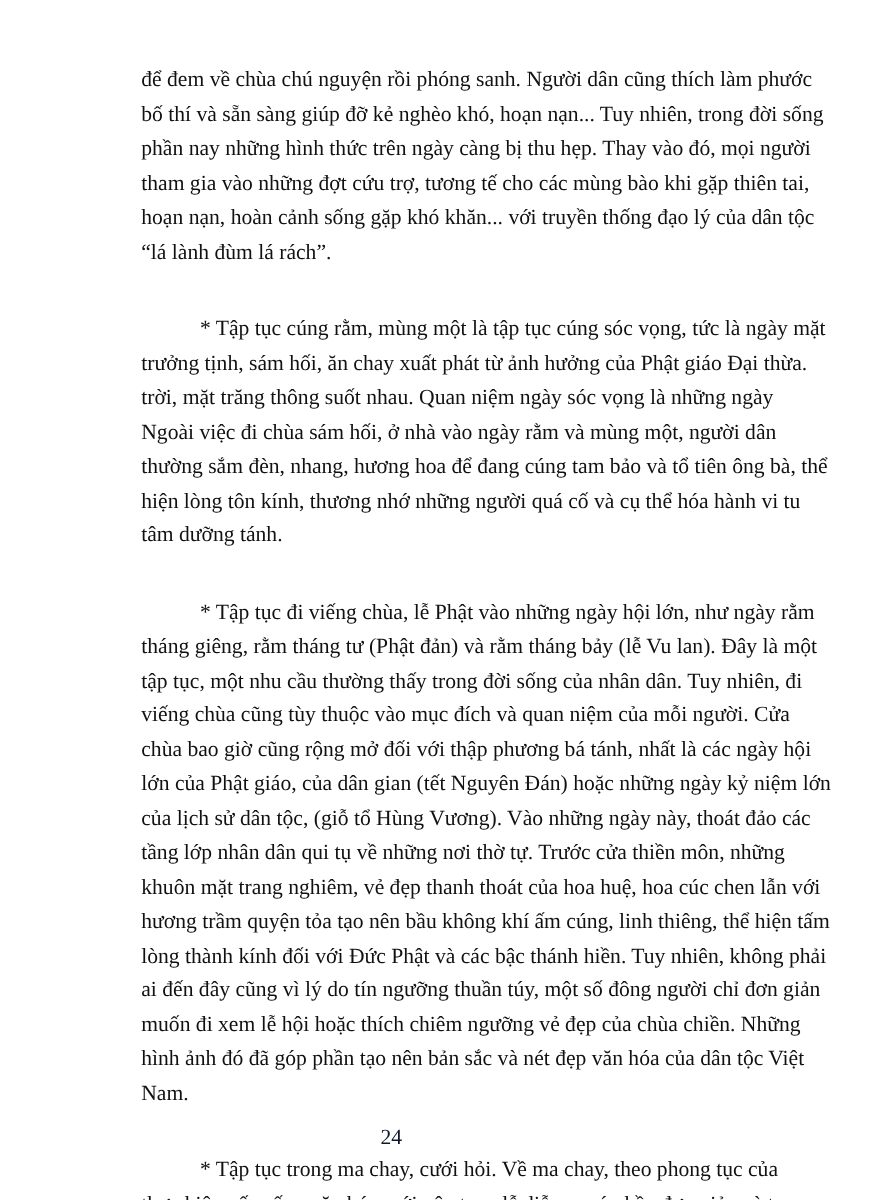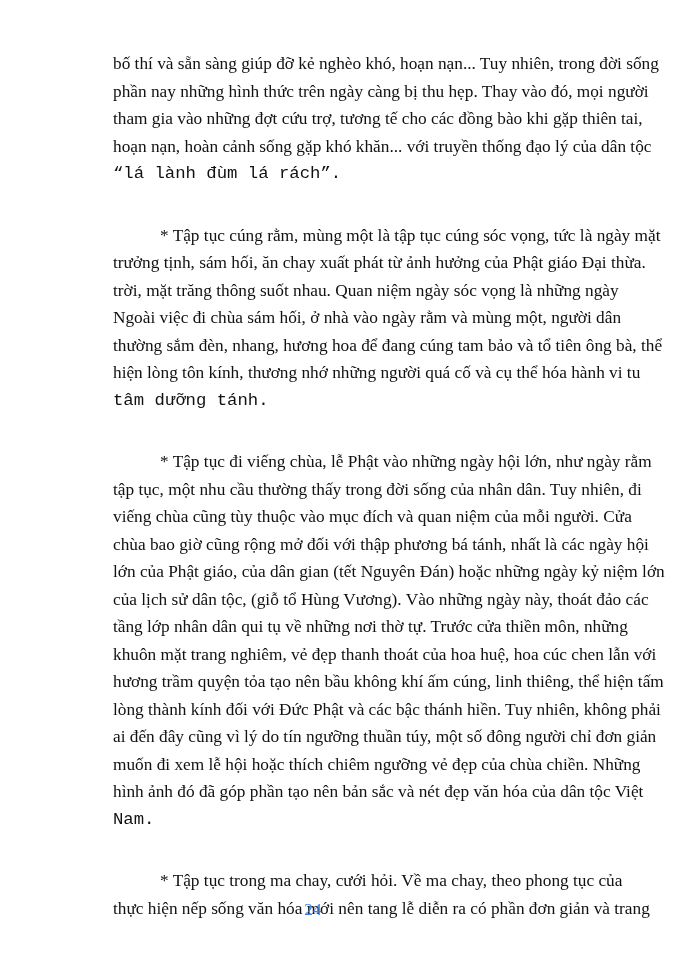--- a/index.html
+++ b/index.html
@@ -7,53 +7,55 @@
   .page {
     position: absolute; left: 0; top: 0; width: 700px; height: 960px; background: #ffffff;
   }
   .content {
     position: absolute; left: 113px; top: 50px; width: 476px;
     font-family: "Liberation Serif", "DejaVu Serif", serif;
     font-size: 17.3px; line-height: 27.5px; color: #111111;
   }
   .para { margin: 0; text-align: justify; }
   .line { display: block; height: 27.5px; white-space: nowrap; text-align: justify; text-align-last: justify; }
-  .line.last { text-align-last: left; font-family: Liberation Mono, monospace; }
+  .line.last { text-align-last: left; }
   .line.indent { padding-left: 47px; margin-top: 34px; }
   .page-number {
     position: absolute; left: 0; width: 572px; top: 900px; text-align: center; padding-left: 54px; box-sizing: border-box;
-    font-family: "Liberation Serif", "DejaVu Serif", serif; font-size: 17.3px; color: #3b82f6;
+    font-family: "Liberation Serif", "DejaVu Serif", serif; font-size: 17.3px; color: #0f172a;
   }
 </style>
 </head>
 <body>
 
 <div class="page">
   <div class="content">
 
     <div class="para">
+      <span class="line">để đem về chùa chú nguyện rồi phóng sanh. Người dân cũng thích làm phước</span>
       <span class="line">bố thí và sẵn sàng giúp đỡ kẻ nghèo khó, hoạn nạn... Tuy nhiên, trong đời sống</span>
       <span class="line">phần nay những hình thức trên ngày càng bị thu hẹp. Thay vào đó, mọi người</span>
-      <span class="line">tham gia vào những đợt cứu trợ, tương tế cho các đồng bào khi gặp thiên tai,</span>
+      <span class="line">tham gia vào những đợt cứu trợ, tương tế cho các mùng bào khi gặp thiên tai,</span>
       <span class="line">hoạn nạn, hoàn cảnh sống gặp khó khăn... với truyền thống đạo lý của dân tộc</span>
       <span class="line last">“lá lành đùm lá rách”.</span>
     </div>
 
     <div class="para">
       <span class="line indent">* Tập tục cúng rằm, mùng một là tập tục cúng sóc vọng, tức là ngày mặt</span>
       <span class="line">trưởng tịnh, sám hối, ăn chay xuất phát từ ảnh hưởng của Phật giáo Đại thừa.</span>
       <span class="line">trời, mặt trăng thông suốt nhau. Quan niệm ngày sóc vọng là những ngày</span>
       <span class="line">Ngoài việc đi chùa sám hối, ở nhà vào ngày rằm và mùng một, người dân</span>
       <span class="line">thường sắm đèn, nhang, hương hoa để đang cúng tam bảo và tổ tiên ông bà, thể</span>
       <span class="line">hiện lòng tôn kính, thương nhớ những người quá cố và cụ thể hóa hành vi tu</span>
       <span class="line last">tâm dưỡng tánh.</span>
     </div>
 
     <div class="para">
       <span class="line indent">* Tập tục đi viếng chùa, lễ Phật vào những ngày hội lớn, như ngày rằm</span>
+      <span class="line">tháng giêng, rằm tháng tư (Phật đản) và rằm tháng bảy (lễ Vu lan). Đây là một</span>
       <span class="line">tập tục, một nhu cầu thường thấy trong đời sống của nhân dân. Tuy nhiên, đi</span>
       <span class="line">viếng chùa cũng tùy thuộc vào mục đích và quan niệm của mỗi người. Cửa</span>
       <span class="line">chùa bao giờ cũng rộng mở đối với thập phương bá tánh, nhất là các ngày hội</span>
       <span class="line">lớn của Phật giáo, của dân gian (tết Nguyên Đán) hoặc những ngày kỷ niệm lớn</span>
       <span class="line">của lịch sử dân tộc, (giỗ tổ Hùng Vương). Vào những ngày này, thoát đảo các</span>
       <span class="line">tầng lớp nhân dân qui tụ về những nơi thờ tự. Trước cửa thiền môn, những</span>
       <span class="line">khuôn mặt trang nghiêm, vẻ đẹp thanh thoát của hoa huệ, hoa cúc chen lẫn với</span>
       <span class="line">hương trầm quyện tỏa tạo nên bầu không khí ấm cúng, linh thiêng, thể hiện tấm</span>
       <span class="line">lòng thành kính đối với Đức Phật và các bậc thánh hiền. Tuy nhiên, không phải</span>
       <span class="line">ai đến đây cũng vì lý do tín ngưỡng thuần túy, một số đông người chỉ đơn giản</span>

